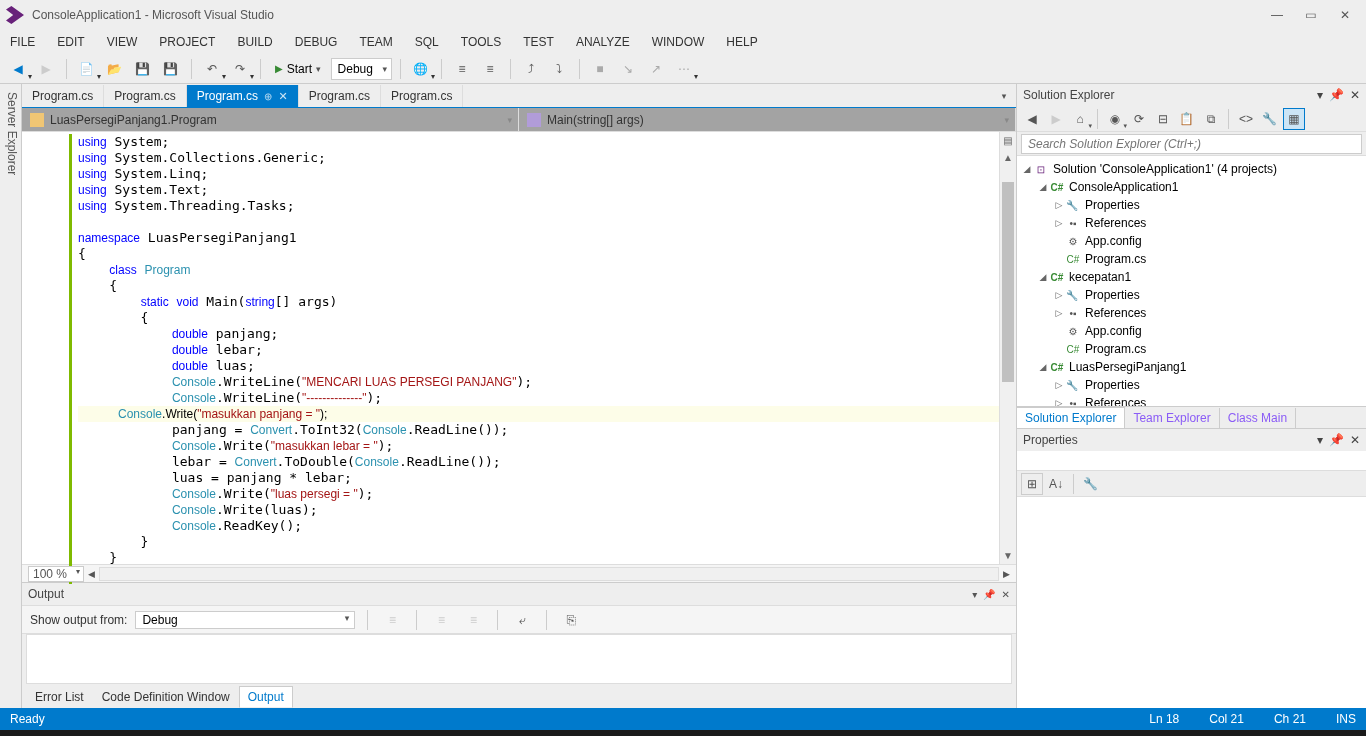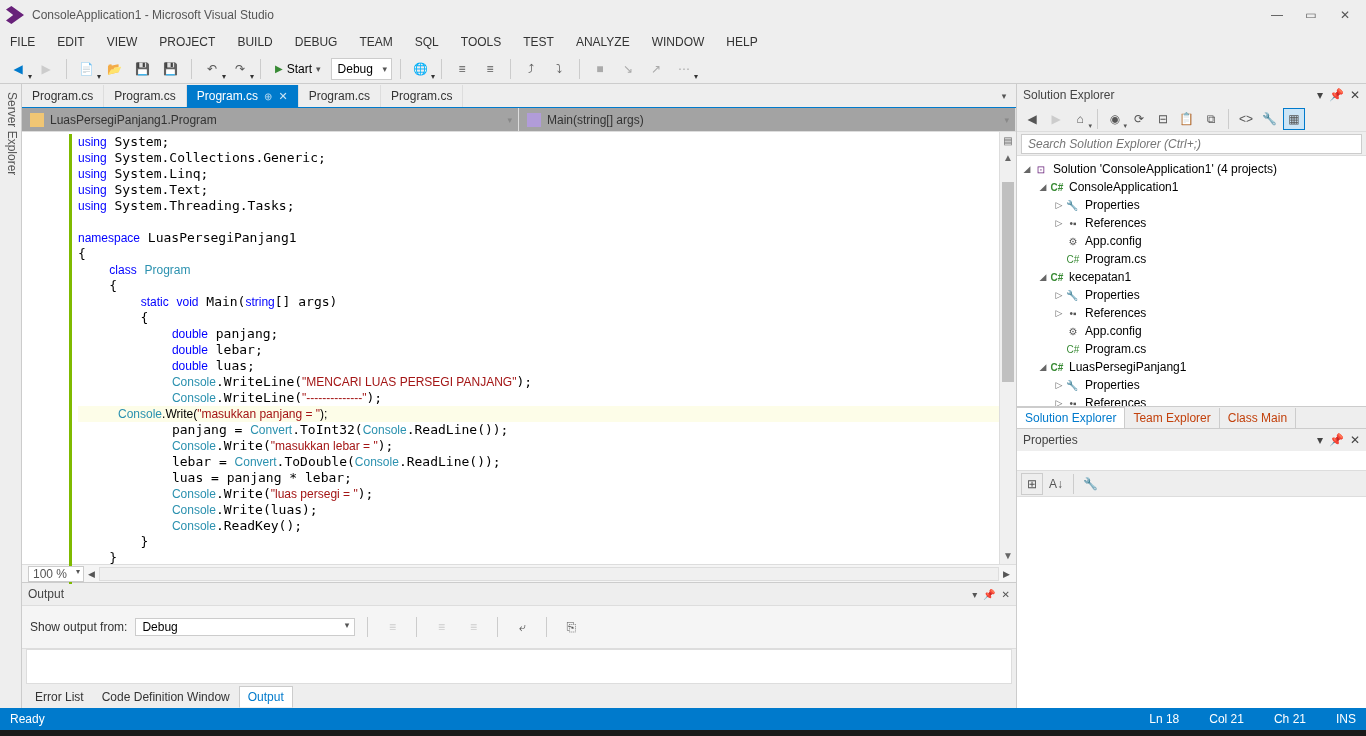--- a/index.html
+++ b/index.html
@@ -46,21 +46,21 @@
 .scrollv .thumb { position:absolute; left:2px; right:2px; top:50px; height:200px; background:#c0c0c0;}
 .scrollv .arrow { position:absolute; left:0; right:0; height:17px; text-align:center; color:#666; font-size:10px; line-height:17px;}
 .zoom-bar { height:18px; background:#f5f5f5; border-top:1px solid #ddd; display:flex; align-items:center; padding:0 6px; gap:4px; font-size:11px; color:#555;}
 .zoom-bar .dd { border:1px solid #ccc; padding:0 16px 0 4px; height:16px; position:relative; background:#fff;}
 .zoom-bar .dd::after{content:"▾"; position:absolute; right:3px; font-size:8px;}
 .zoom-bar .hscroll{ flex:1; height:14px; background:#f0f0f0; border:1px solid #ddd; position:relative;}
 .output-panel { height:104px; background:#eee; border-top:1px solid #ccc; display:flex; flex-direction:column;}
 .panel-header { height:22px; display:flex; align-items:center; padding:0 6px; background:#eee; color:#444;}
 .panel-header .ph-right{margin-left:auto; display:flex; gap:6px;}
 .panel-header .phbtn{cursor:pointer; color:#555; font-size:10px;}
-.output-toolbar { height:44px; display:flex; align-items:center; padding:0 8px; gap:8px; background:#f5f5f5; border-top:1px solid #ddd; border-bottom:1px solid #ddd;}
+.output-toolbar { height:29px; display:flex; align-items:center; padding:0 8px; gap:8px; background:#f5f5f5; border-top:1px solid #ddd; border-bottom:1px solid #ddd;}
 .output-toolbar .lbl{color:#333;}
 .output-toolbar .dd{ border:1px solid #ccc; background:#fff; padding:1px 20px 1px 6px; position:relative; min-width:220px;}
 .output-toolbar .dd::after{content:"▾"; position:absolute; right:5px; font-size:9px; color:#555;}
 .output-body{ flex:1; background:#fff; border:1px solid #ddd; margin:0 4px 2px 4px; overflow-x:auto;}
 .bottom-tabs{ height:22px; display:flex; align-items:center; padding:0 4px; gap:0; background:#eee;}
 .bottom-tabs .bt{ padding:3px 8px; border:1px solid transparent; cursor:pointer; color:#333;}
 .bottom-tabs .bt.active{ border:1px solid #ccc; border-bottom-color:#eee; background:#fff; color:#007acc;}
 .right-panels { width:350px; background:#eee; border-left:1px solid #ccc; display:flex; flex-direction:column;}
 .rp-header{ height:22px; display:flex; align-items:center; padding:0 6px; background:#eee; color:#444;}
 .rp-header .rright{margin-left:auto; display:flex; gap:6px;}
@@ -74,21 +74,21 @@
 .tree-row{ display:flex; align-items:center; height:18px; padding-left:4px; cursor:pointer; white-space:nowrap;}
 .tree-row .arr{ width:12px; display:inline-block; text-align:center; color:#666; font-size:9px;}
 .tree-row .ic{ width:16px; height:14px; margin-right:4px; display:inline-flex; align-items:center; justify-content:center; font-size:10px;}
 .ic-sln{color:#68217a;}
 .ic-cs{color:#388a34; font-weight:bold;}
 .ic-prop{color:#555;}
 .ic-ref{color:#555;}
 .ic-cfg{color:#555;}
 .ic-csfile{color:#388a34;}
 .right-tabs{ height:22px; display:flex; align-items:center; background:#eee; border-top:1px solid #ccc;}
-.right-tabs .rt{ padding:3px 8px; cursor:pointer; color:#c2410c; border-right:1px solid #ccc;}
+.right-tabs .rt{ padding:3px 8px; cursor:pointer; color:#8b5cf6; border-right:1px solid #ccc;}
 .right-tabs .rt.active{color:#007acc; background:#fff; border-top:1px solid #ccc;}
 .prop-panel{ height:280px; border-top:1px solid #ccc; display:flex; flex-direction:column;}
 .prop-toolbar{height:26px; display:flex; align-items:center; padding:0 4px; gap:2px; border-bottom:1px solid #ddd;}
 .prop-body{flex:1; background:#fff;}
 .statusbar{ height:22px; background:#007acc; color:#fff; display:flex; align-items:center; padding:0 10px; font-size:12px;}
 .statusbar .right{margin-left:auto; display:flex; gap:30px;}
 .taskbar{height:6px; background:#1a1a1a;}
 </style>
 </head>
 <body>

